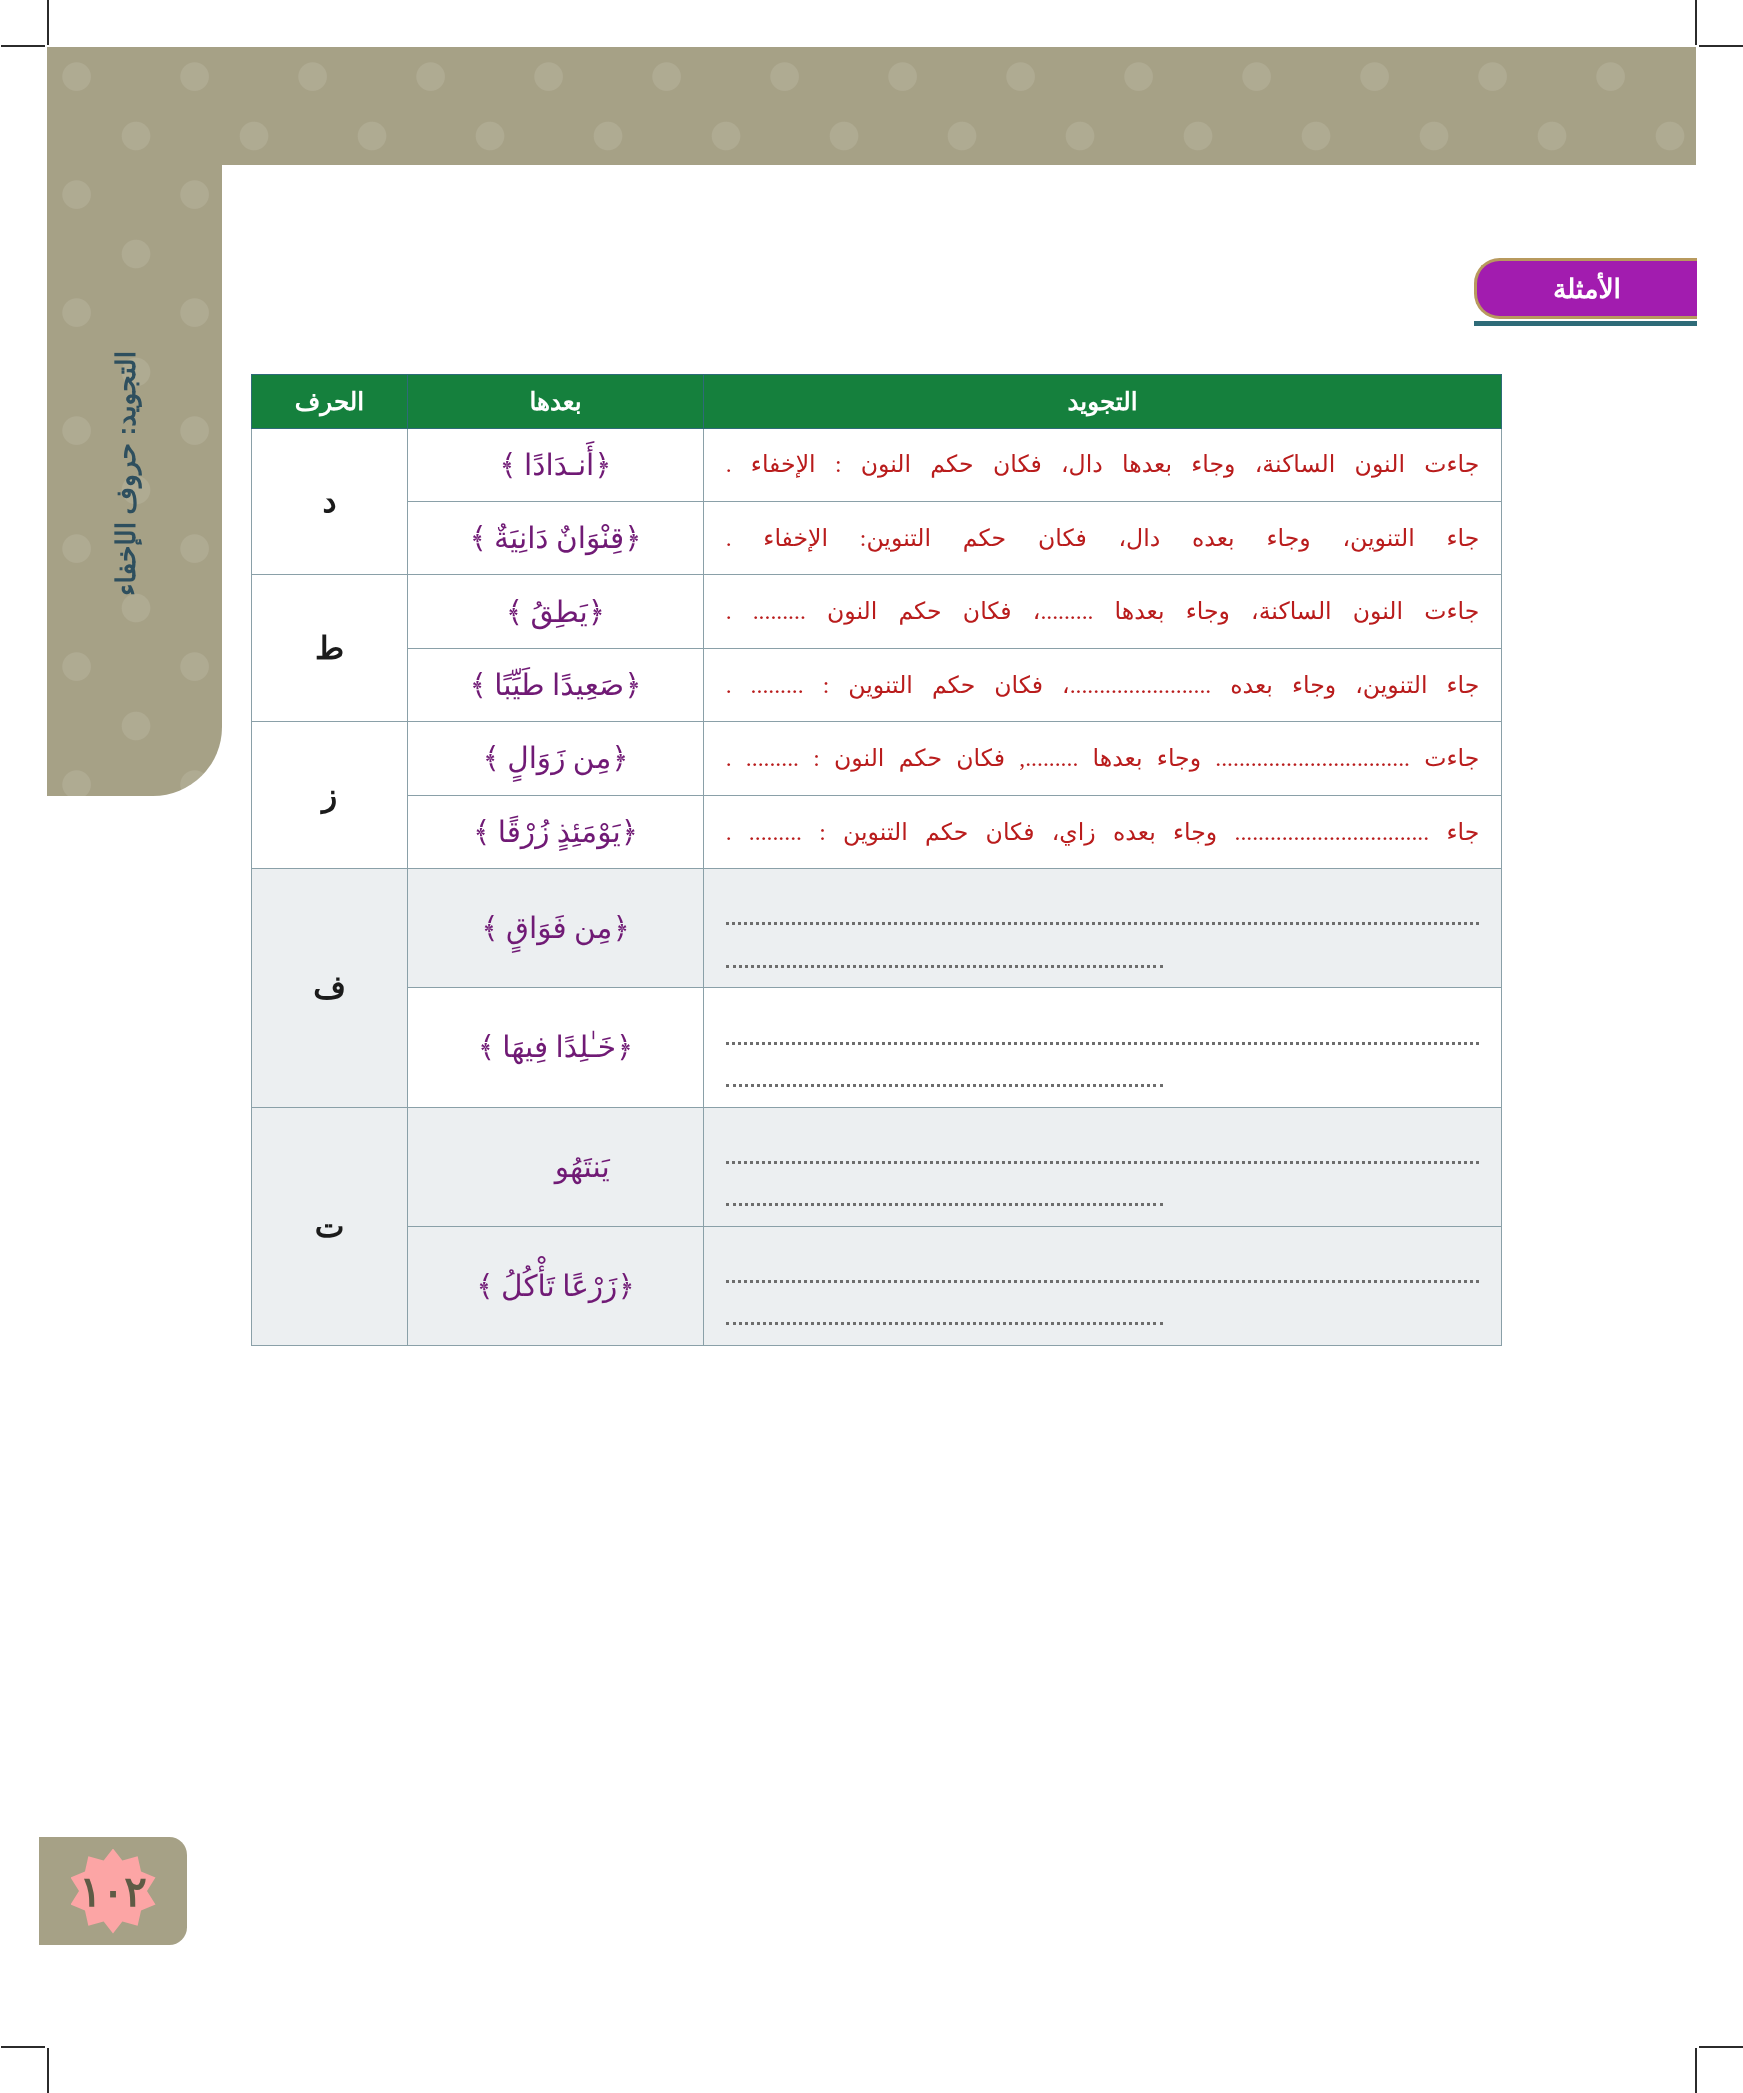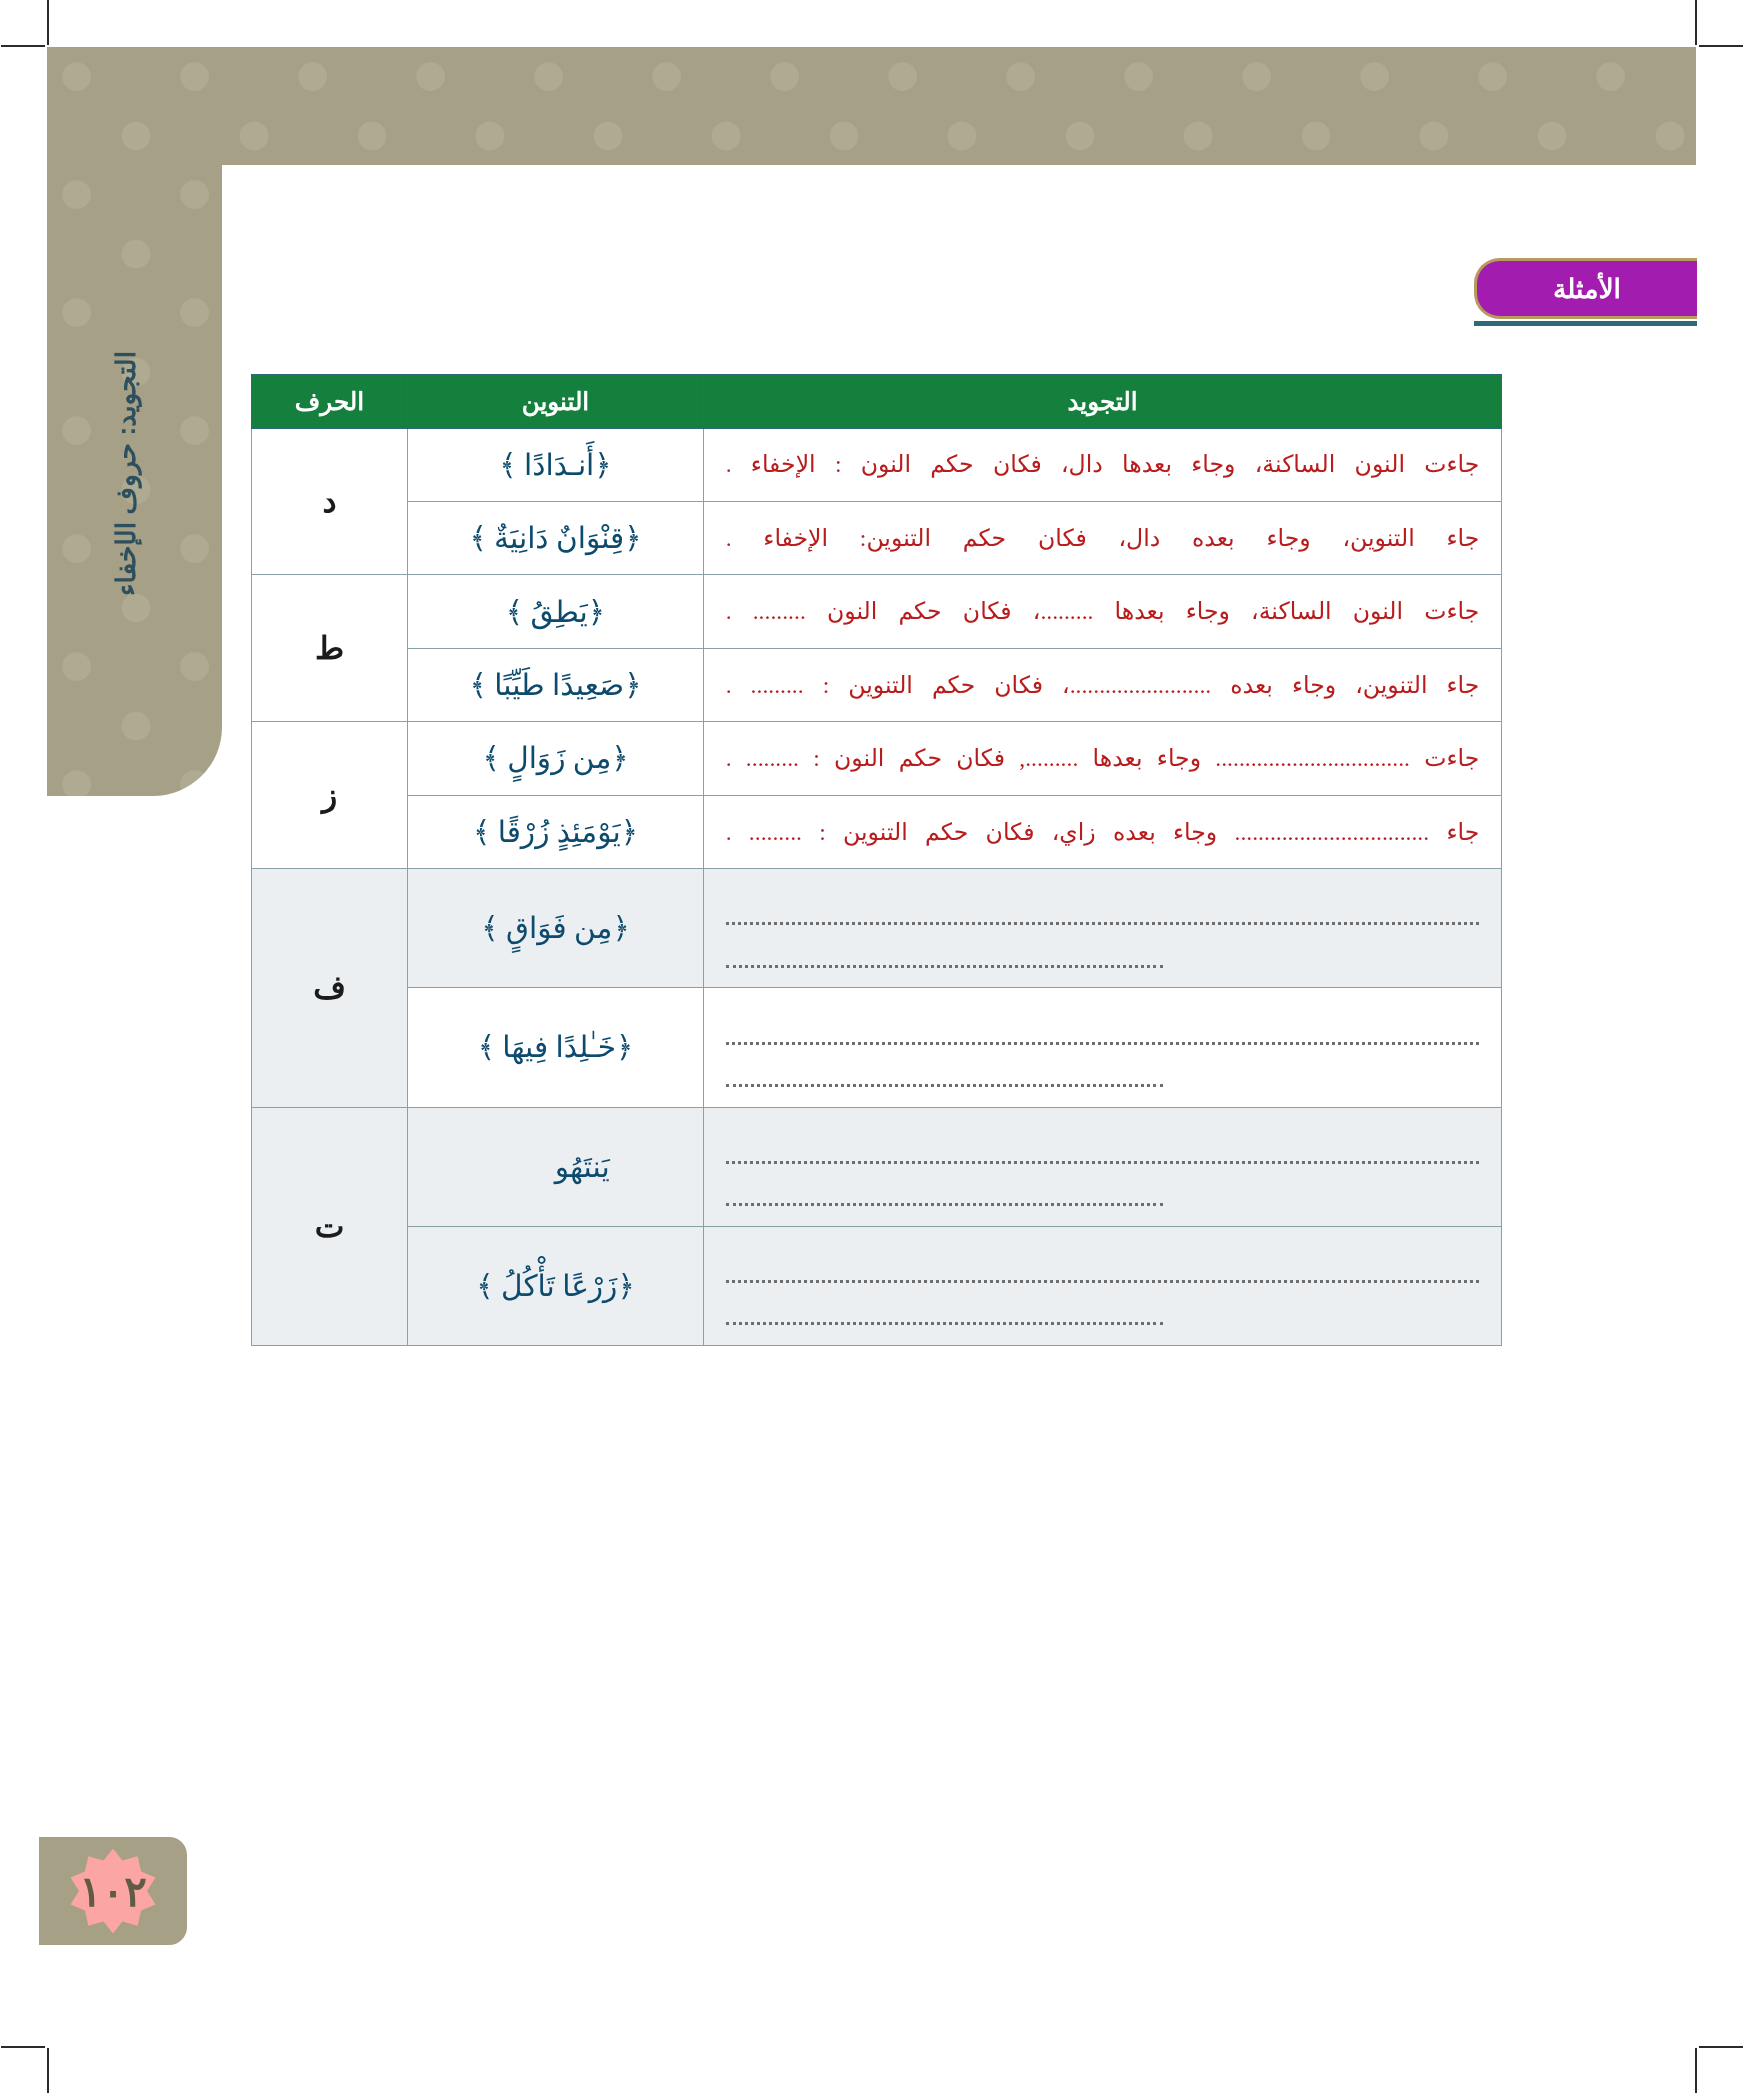--- a/index.html
+++ b/index.html
@@ -177,21 +177,21 @@
   td.harf {
     text-align: center;
     font-size: 31.5px;
     font-weight: bold;
     color: #1b1b1b;
     font-family: "Liberation Sans", sans-serif;
   }
   td.mithal {
     text-align: center;
     font-size: 29.6px;
-    color: #0c4a6e;
+    color: #701a75;
     padding: 13.8px 5.9px;
     font-family: "Liberation Serif", serif;
     direction: rtl;
   }
   td.tawdih {
     text-align: justify;
     text-align-last: justify;
     font-size: 23.6px;
     color: #b91c1c;
     line-height: 1.9;
@@ -240,21 +240,21 @@
 
 <table class="main">
   <colgroup>
     <col class="c-tawdih">
     <col class="c-mithal">
     <col class="c-harf">
   </colgroup>
   <thead>
     <tr>
       <th>التجويد</th>
-      <th>التنوين</th>
+      <th>بعدها</th>
       <th>الحرف</th>
     </tr>
   </thead>
   <tbody id="tbody">
       <tr>
         <td class="tawdih">جاءت النون الساكنة، وجاء بعدها دال، فكان حكم النون : الإخفاء .</td>
         <td class="mithal">﴿أَنـدَادًا ﴾</td>
         <td class="harf" rowspan="2">د</td>
       </tr>
       <tr>

